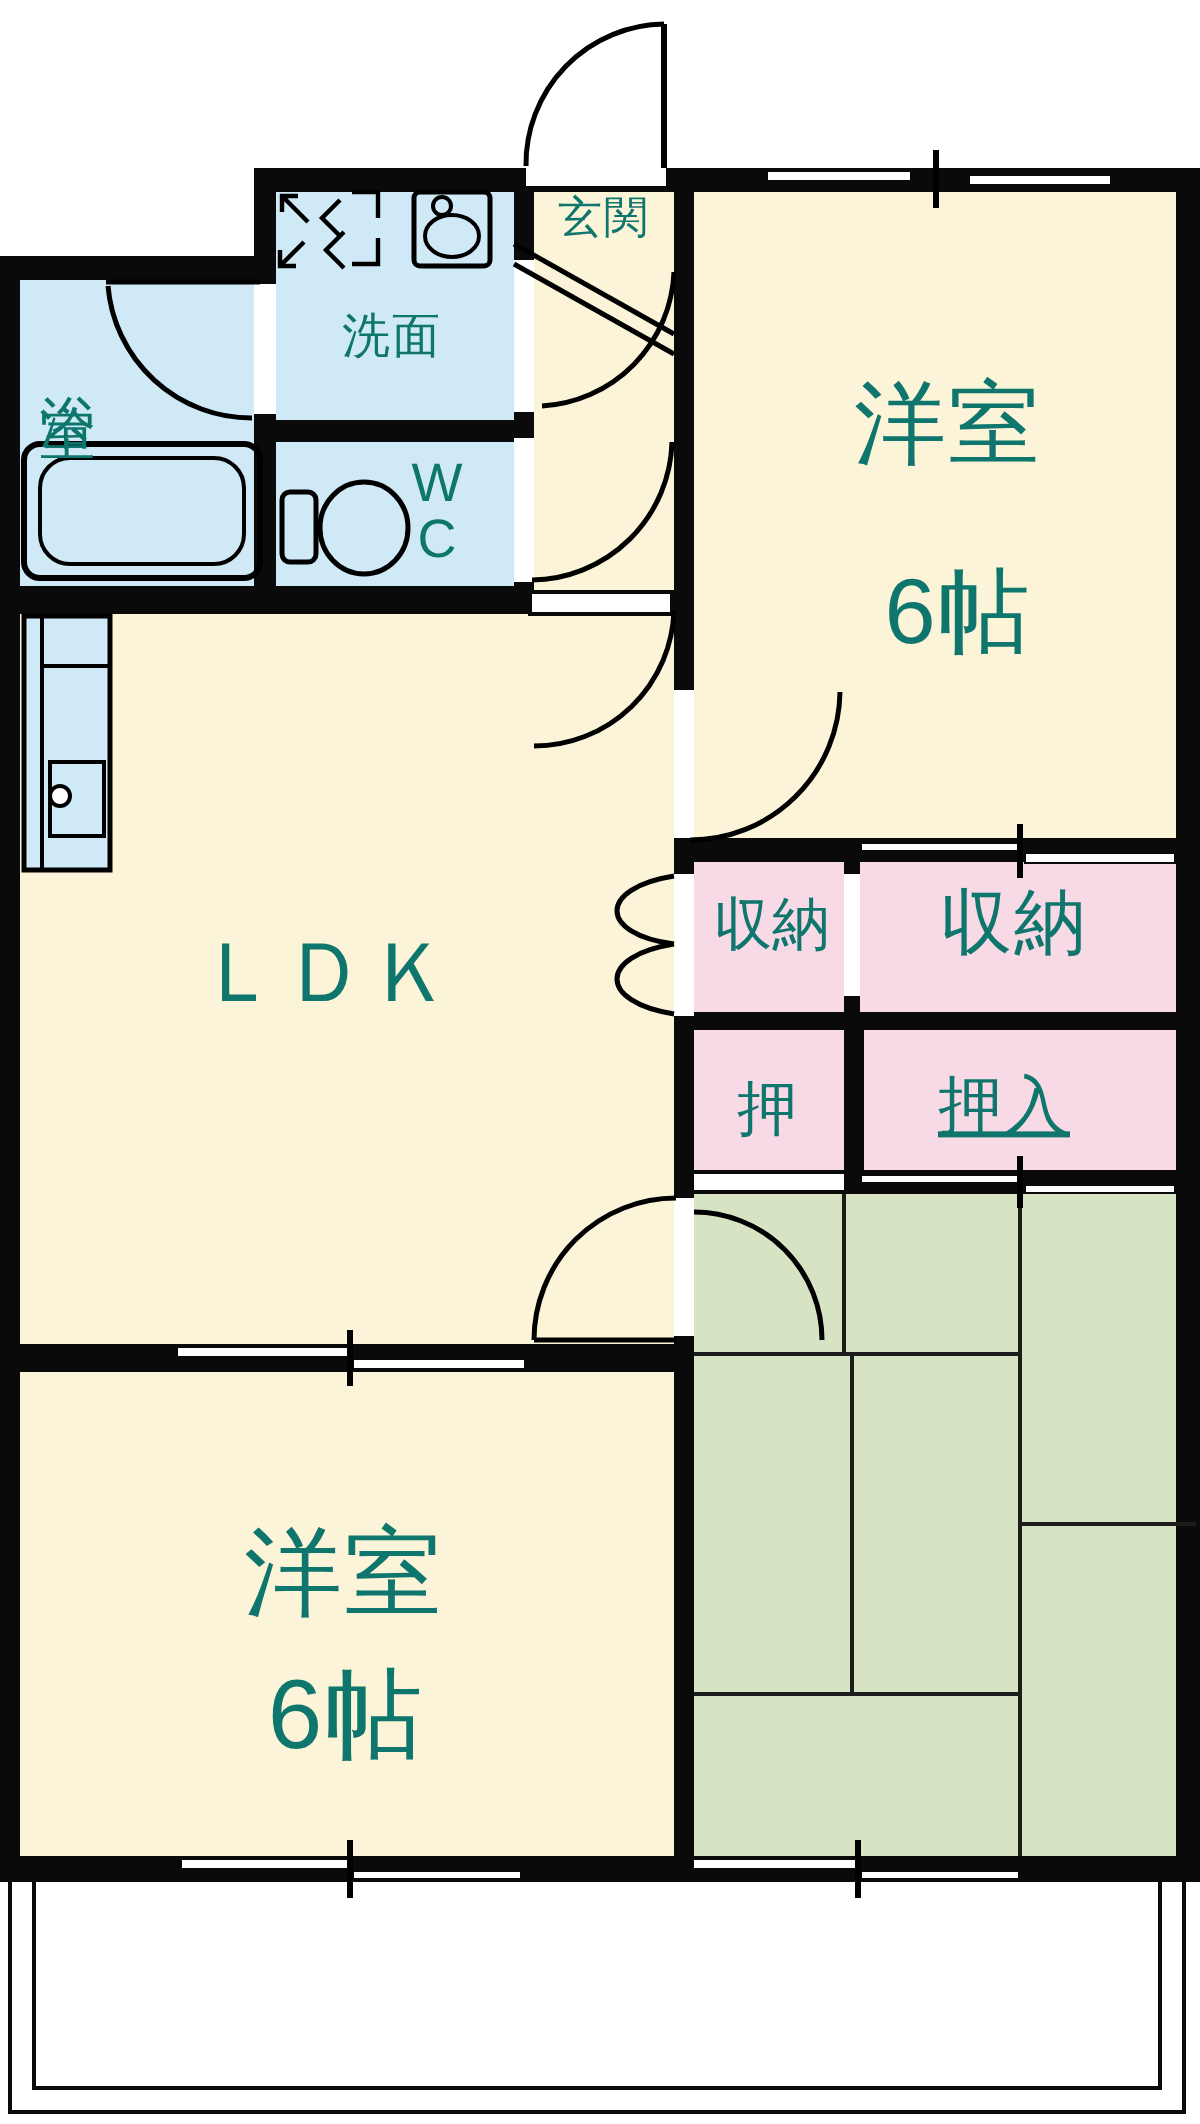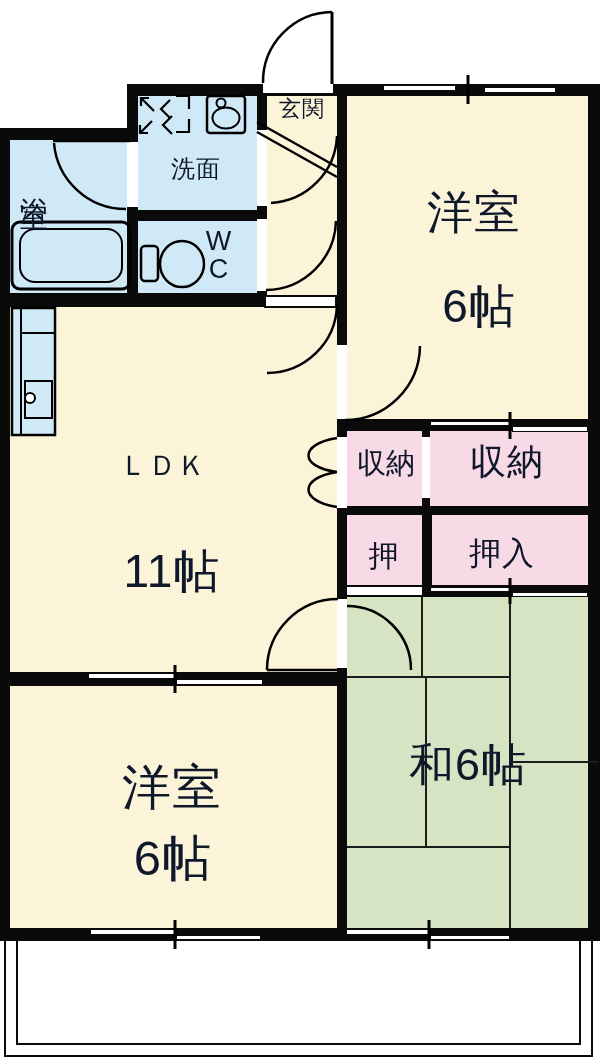--- a/index.html
+++ b/index.html
@@ -5,21 +5,21 @@
   html,body{margin:0;padding:0;background:#fff;}
   #plan{
     position:relative;width:600px;height:1062px;background:#fff;overflow:hidden;
     font-family:"Liberation Sans","DejaVu Sans",sans-serif;
   }
   .room{position:absolute;}
   .wall{position:absolute;background:var(--wall);}
   .gap{position:absolute;background:#fff;}
   .pane{position:absolute;background:#fff;border:1.5px solid var(--wall);box-sizing:border-box;}
   .lab{
-    position:absolute;transform:translate(-50%,-50%);color:#0f172a;
+    position:absolute;transform:translate(-50%,-50%);color:#0f766e;
     white-space:pre-line;text-align:center;line-height:1.02;letter-spacing:1px;
   }
   .lab.vert{writing-mode:vertical-rl;letter-spacing:4px;}
   svg{position:absolute;left:0;top:0;}
   .frame{position:absolute;border:2.5px solid var(--wall);border-top:none;box-sizing:border-box;background:transparent;}
 </style>
 </head>
 <body style="background: rgb(255, 255, 255);">
 
 <div id="plan">
@@ -160,22 +160,20 @@
     </g>
   </svg>
 
   <div class="lab" style="left:302px;top:109px;font-size:22px;">玄関</div>
   <div class="lab" style="left:196px;top:169px;font-size:24px;">洗面</div>
   <div class="lab" style="left:219px;top:256px;font-size:27px;">W
 C</div>
   <div class="lab vert" style="left:33px;top:179px;font-size:28px;">浴室</div>
   <div class="lab" style="left:474px;top:212px;font-size:46px;">洋室</div>
   <div class="lab" style="left:479px;top:306px;font-size:46px;">6帖</div>
-  <div class="lab" style="left:163px;top:466px;font-size:28px;">ＬＤＫ</div>
-  <div class="lab" style="left:172px;top:571px;font-size:46px;">11帖</div>
+  <div class="lab" style="left:163px;top:487px;font-size:42px;">ＬＤＫ</div>
   <div class="lab" style="left:386px;top:464px;font-size:29px;letter-spacing:0;">収納</div>
   <div class="lab" style="left:507px;top:462px;font-size:36px;">収納</div>
   <div class="lab" style="left:384px;top:556px;font-size:30px;">押</div>
-  <div class="lab" style="left:502px;top:553px;font-size:32px;">押入</div>
-  <div class="lab" style="left:468px;top:765px;font-size:45px;">和6帖</div>
+  <div class="lab" style="left:502px;top:553px;font-size:32px;text-decoration:underline;">押入</div>
   <div class="lab" style="left:172px;top:788px;font-size:49px;">洋室</div>
   <div class="lab" style="left:173px;top:859px;font-size:49px;">6帖</div>
 </div>
 
 </body></html>

